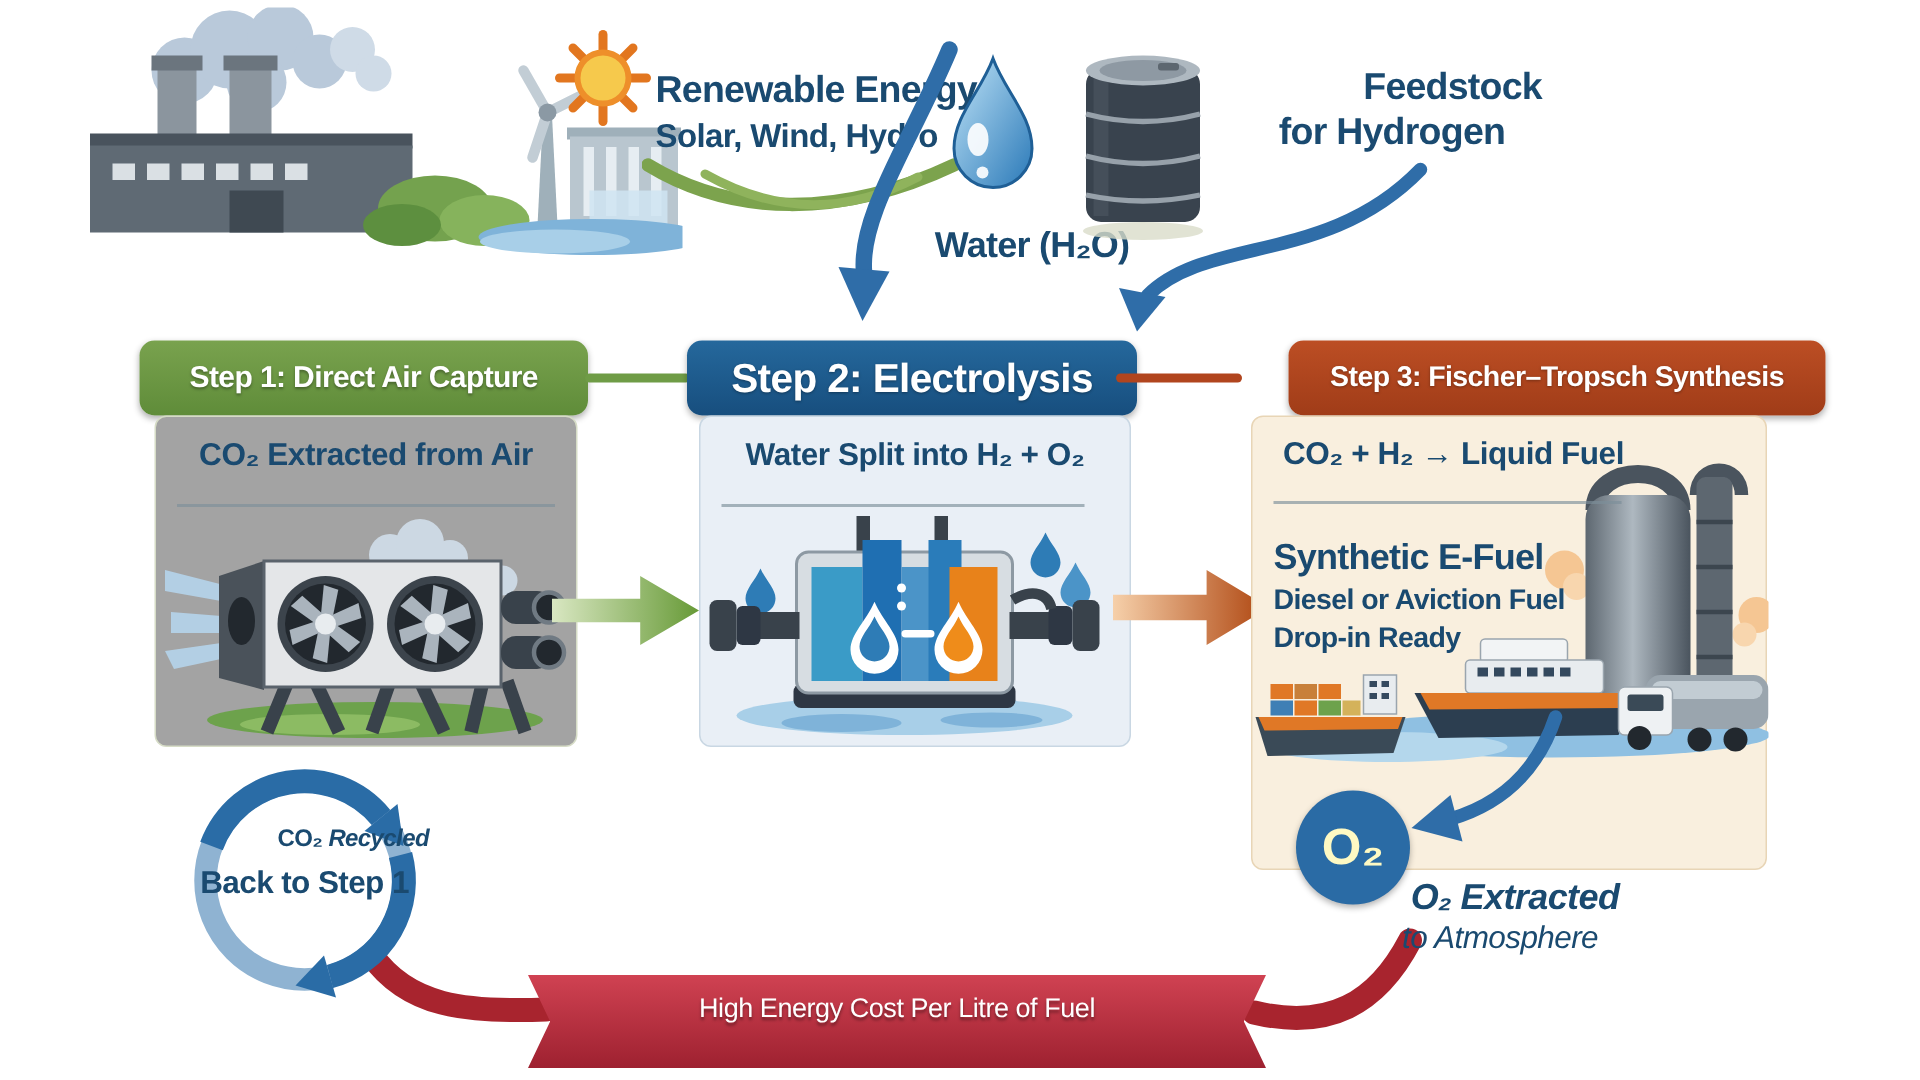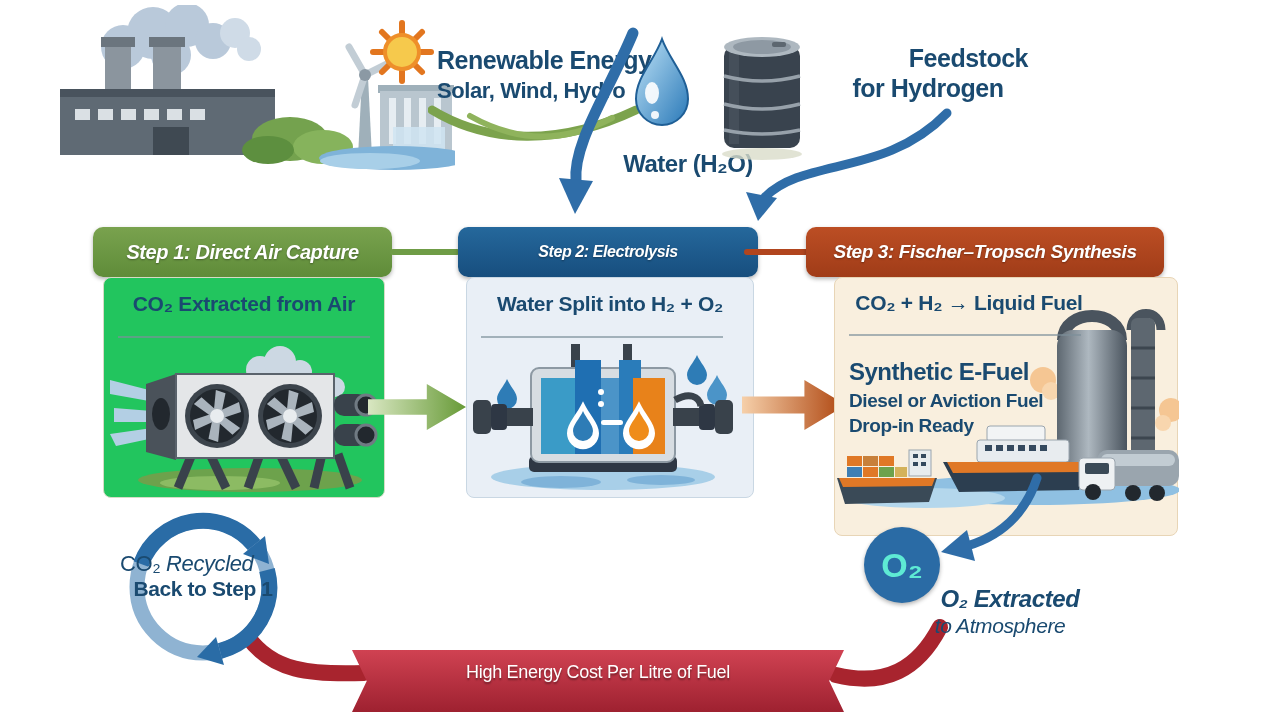--- a/index.html
+++ b/index.html
@@ -2,21 +2,21 @@
 <html><head>
 <meta charset="utf-8">
 <style>
   * { margin:0; padding:0; box-sizing:border-box; }
   html,body { width:1280px; height:720px; background:#fff; font-family:"Liberation Sans","DejaVu Sans",sans-serif; }
   #scene { position:relative; width:1280px; height:720px; background:#ffffff; overflow:hidden; }
   .abs { position:absolute; }
   .navy { color:#1a4a70; }
   .hdr { position:absolute; height:50px; line-height:50px; text-align:center; color:#fff;
          font-weight:bold; font-size:20px; letter-spacing:-0.4px; border-radius:10px;
-         box-shadow:0 2px 4px rgba(0,0,0,.3); text-shadow:0 1px 2px rgba(0,0,0,.35);font-style:italic; }
+         box-shadow:0 2px 4px rgba(0,0,0,.3); text-shadow:0 1px 2px rgba(0,0,0,.35); }
   .panel { position:absolute; border-radius:8px; }
   .ptitle { position:absolute; width:100%; text-align:center; font-weight:bold; font-size:21px;
             color:#1a4a70; letter-spacing:-0.3px; }
   .divider { position:absolute; height:2px; background:#7d8f99; opacity:.65; }
   .connector { position:absolute; height:6px; border-radius:3px; }
   .flow-arrow { position:absolute;
      clip-path:polygon(0% 33%, 60% 33%, 60% 0%, 100% 50%, 60% 100%, 60% 67%, 0% 67%); }
   .banner { position:absolute; left:352px; top:650px; width:492px; height:62px;
      background:linear-gradient(#d04252,#9e2130); line-height:45px; text-align:center;
      color:#fff; font-weight:normal; font-size:18px; letter-spacing:-0.3px;
@@ -147,25 +147,25 @@
   <div class="abs navy big-label" style="left:828px;top:44px;width:200px;text-align:right">Feedstock</div>
   <div class="abs navy big-label" style="left:828px;top:74px;width:200px;text-align:center">for Hydrogen</div>
 
   <svg class="abs" style="left:735px;top:95px" width="230" height="130" viewBox="0 0 230 130">
     <path d="M 212,18 C 150,82 70,62 30,102" stroke="#2f6da8" stroke-width="9" fill="none" stroke-linecap="round"></path>
     <polygon points="11,97 42,103 23,126" fill="#2f6da8"></polygon>
   </svg>
 
   <div class="hdr" style="left:93px;top:227px;width:299px;background:linear-gradient(#79a24e,#5f8c39)">Step 1: Direct Air Capture</div>
   <div class="connector" style="left:390px;top:249px;width:70px;background:#6f9c46"></div>
-  <div class="hdr" style="left:458px;top:227px;width:300px;font-size:16px;background:linear-gradient(#25689c,#174e7e)">Step 2: Electrolysis</div>
+  <div class="hdr" style="left:458px;top:227px;width:300px;font-size:27px;background:linear-gradient(#25689c,#174e7e)">Step 2: Electrolysis</div>
   <div class="connector" style="left:744px;top:249px;width:84px;background:#b1451e"></div>
-  <div class="hdr" style="left:806px;top:227px;width:358px;font-size:19px;background:linear-gradient(#bc4e24,#a03c18)">Step 3: Fischer–Tropsch Synthesis</div>
-
-  <div class="panel" style="left:103px;top:277px;width:282px;height:221px;background:#22c55e;border:1px solid #d6dcc6">
+  <div class="hdr" style="left:859px;top:227px;width:358px;font-size:19px;background:linear-gradient(#bc4e24,#a03c18)">Step 3: Fischer–Tropsch Synthesis</div>
+
+  <div class="panel" style="left:103px;top:277px;width:282px;height:221px;background:#a3a3a3;border:1px solid #d6dcc6">
     <div class="ptitle" style="top:14px">CO₂ Extracted from Air</div>
     <div class="divider" style="left:14px;top:58px;width:252px"></div>
     <svg class="abs" style="left:6px;top:64px" width="268" height="150" viewBox="0 0 268 150">
       <g fill="#ccd8e3">
           <circle cx="150" cy="28" r="14"></circle>
           <circle cx="170" cy="20" r="16"></circle>
           <circle cx="190" cy="30" r="12"></circle>
           <circle cx="225" cy="45" r="10"></circle>
         </g>
       <g fill="#b3cfe4">
@@ -248,21 +248,21 @@
         <rect x="202" y="68" width="28" height="18" fill="#39424b"></rect>
         <rect x="228" y="64" width="16" height="26" rx="4" fill="#2e3744"></rect>
         <rect x="244" y="60" width="18" height="34" rx="5" fill="#39424b"></rect>
         <path d="M 204,60 C 218,52 228,56 230,66" stroke="#39424b" stroke-width="7" fill="none"></path>
       </g>
     </svg>
   </div>
 
   <div class="flow-arrow" style="left:742px;top:380px;width:104px;height:50px;background:linear-gradient(90deg,#f6d0aa,#ae450f)"></div>
 
-  <div class="panel" style="left:834px;top:277px;width:344px;height:259px;background:#f9efde;border:1px solid #e8d5b6">
+  <div class="panel" style="left:834px;top:277px;width:344px;height:303px;background:#f9efde;border:1px solid #e8d5b6">
     <svg class="abs" style="left:0;top:0" width="344" height="235" viewBox="0 0 344 235">
       <defs>
         <linearGradient id="gTank" x1="0" y1="0" x2="1" y2="0">
           <stop offset="0" stop-color="#5d6770"></stop>
             <stop offset="0.45" stop-color="#aeb8c0"></stop>
             <stop offset="1" stop-color="#4a545e"></stop>
         </linearGradient>
       </defs>
       <g>
         <circle cx="208" cy="102" r="13" fill="#f5c693"></circle>
@@ -338,25 +338,25 @@
 
   <div class="banner">High Energy Cost Per Litre of Fuel</div>
 
   <svg class="abs" style="left:108px;top:492px" width="190" height="190" viewBox="0 0 190 190">
     <circle cx="95" cy="95" r="66" stroke="#8fb3d2" stroke-width="15" fill="none"></circle>
     <path d="M 33,72 A 66 66 0 0 1 146,53" stroke="#2a6ca6" stroke-width="16" fill="none"></path>
     <polygon points="161,72 135,62 157,44" fill="#2a6ca6"></polygon>
     <path d="M 159,78 A 66 66 0 0 1 112,159" stroke="#2a6ca6" stroke-width="16" fill="none"></path>
     <polygon points="89,165 108,145 116,173" fill="#2a6ca6"></polygon>
   </svg>
-  <div class="abs navy" style="left:120px;top:551px;width:166px;text-align:left;font-weight:normal;font-size:22px;letter-spacing:-0.4px"><span>CO₂</span><span class="italic"> Recycled</span></div>
+  <div class="abs navy" style="left:120px;top:551px;width:166px;text-align:right;font-weight:bold;font-size:16px;letter-spacing:-0.4px"><span>CO₂</span><span class="italic"> Recycled</span></div>
   <div class="abs navy" style="left:120px;top:577px;width:166px;text-align:center;font-weight:bold;font-size:21px;letter-spacing:-0.4px">Back to Step 1</div>
 
   <svg class="abs" style="left:925px;top:468px" width="130" height="100" viewBox="0 0 130 100">
     <path d="M 112,10 C 100,46 76,68 42,78" stroke="#2f6da8" stroke-width="9" fill="none" stroke-linecap="round"></path>
     <polygon points="42,62 50,93 16,84" fill="#2f6da8"></polygon>
   </svg>
   <div class="abs" style="left:864px;top:527px;width:76px;height:76px;border-radius:50%;background:#2a6ba5;
-        box-shadow:0 2px 4px rgba(0,0,0,.3);color:#5eead4;font-weight:bold;font-size:34px;line-height:76px;text-align:center">O₂</div>
+        box-shadow:0 2px 4px rgba(0,0,0,.3);color:#fef9c3;font-weight:bold;font-size:34px;line-height:76px;text-align:center">O₂</div>
   <div class="abs navy italic" style="left:930px;top:585px;width:160px;text-align:center;font-weight:bold;font-size:24px;letter-spacing:-0.4px">O₂ Extracted</div>
   <div class="abs navy italic" style="left:920px;top:614px;width:160px;text-align:center;font-weight:normal;font-size:21px;letter-spacing:-0.4px">to Atmosphere</div>
 
 </div>
 
 </body></html>

